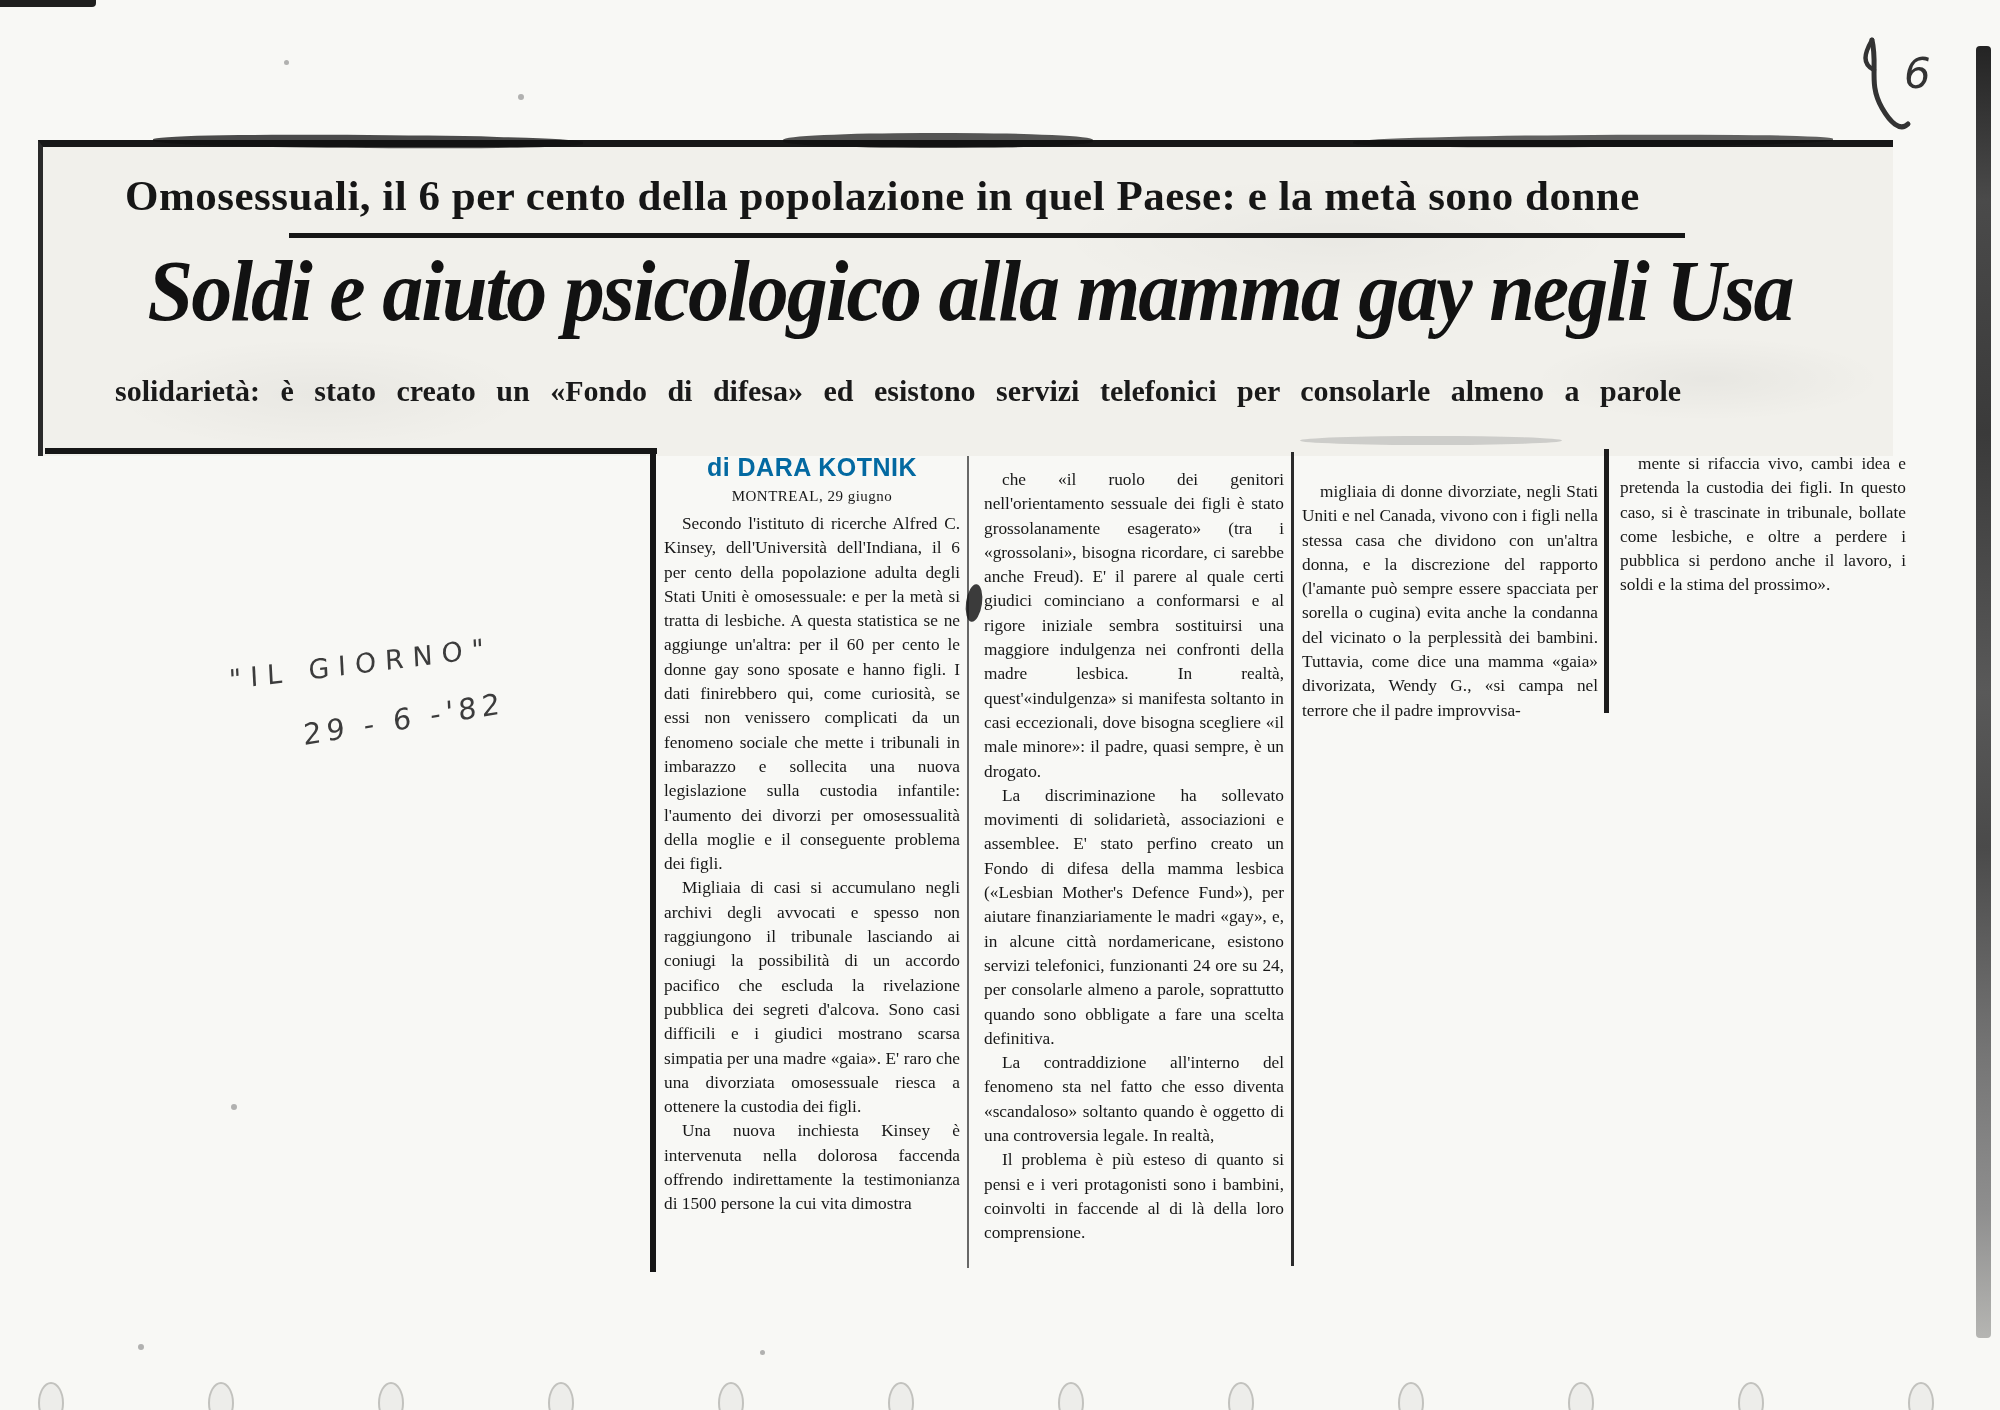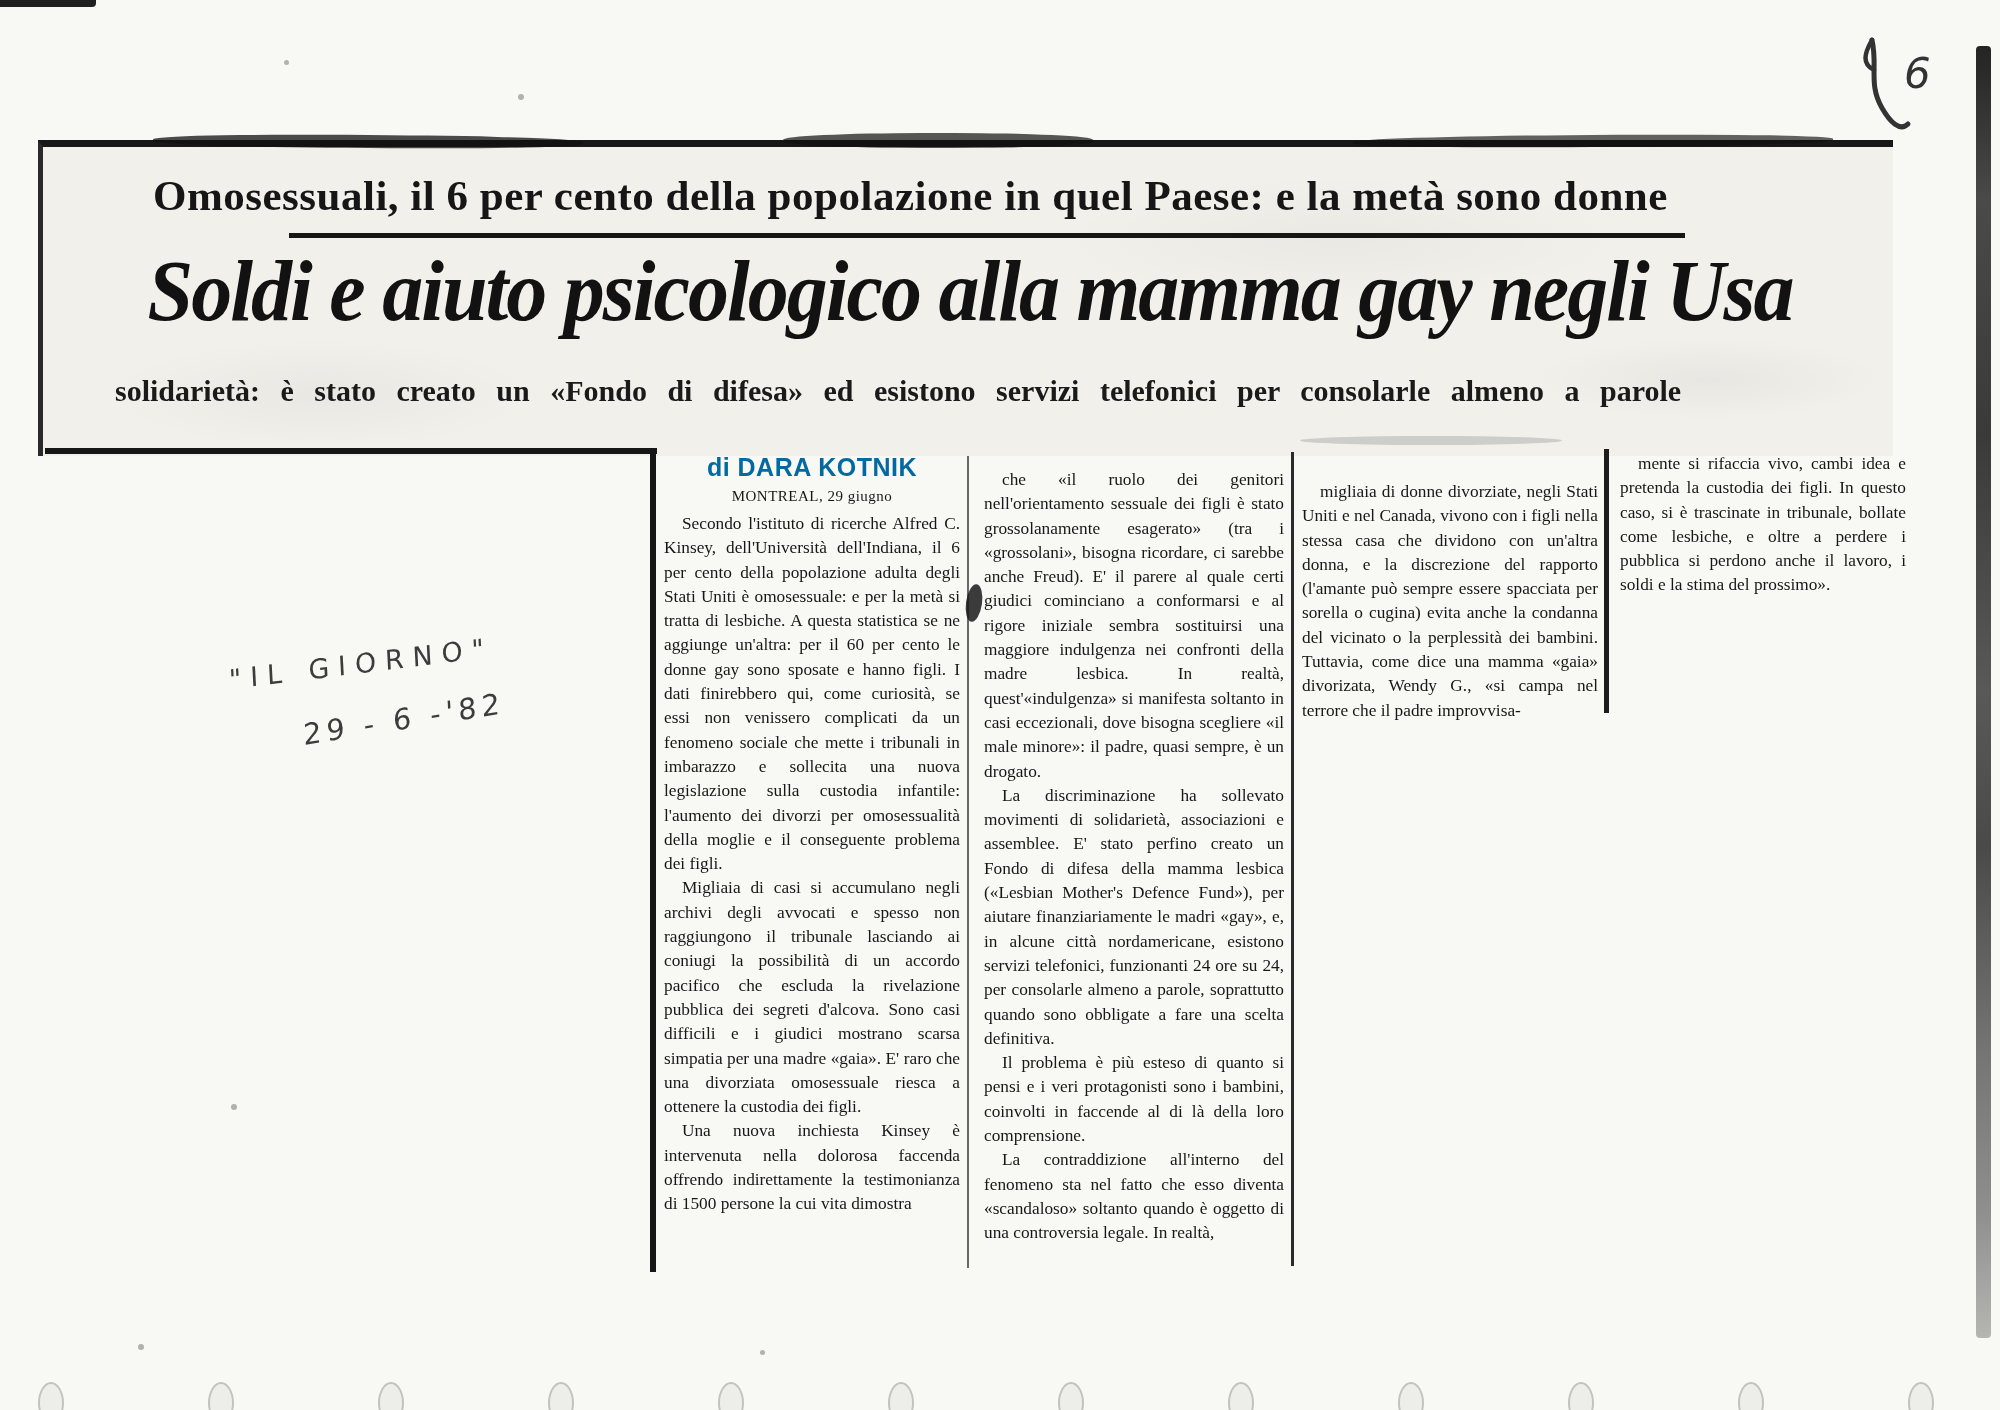--- a/index.html
+++ b/index.html
@@ -28,21 +28,21 @@
       #f1f0eb;
     border-top:7px solid #181818;
     border-left:5px solid #2a2a2a;
   }
   .strip .smudge{position:absolute;background:#101010;border-radius:45%;}
   .smudge1{left:110px;top:-12px;width:430px;height:13px;opacity:.75;transform:rotate(.4deg);}
   .smudge2{left:740px;top:-14px;width:310px;height:15px;opacity:.7;}
   .smudge3{right:60px;top:-12px;width:480px;height:12px;opacity:.65;transform:rotate(-.4deg);}
   .kicker{
     position:absolute;left:82px;top:24px;width:1720px;
-    font-weight:bold;font-size:43px;color:#161616;letter-spacing:0.5px;white-space:nowrap;margin-left:28px;
+    font-weight:bold;font-size:43px;color:#161616;letter-spacing:0.5px;white-space:nowrap;
   }
   .kicker-rule{position:absolute;left:246px;top:86px;width:1396px;height:5px;background:#161616;}
   .headline{
     position:absolute;left:18px;top:98px;width:1818px;
     font-style:italic;font-weight:bold;font-size:82px;letter-spacing:-2px;
     color:#121212;text-align:center;white-space:nowrap;transform:scaleY(1.05);
   }
   .deck{position:absolute;left:72px;top:220px;width:1772px;font-weight:bold;font-size:30px;color:#1a1a1a;}
   .deck-line1{text-align:justify;text-align-last:justify;white-space:nowrap;transform-origin:left;}
   .deck-line2{margin-top:7px;word-spacing:13px;white-space:nowrap;}
@@ -133,22 +133,22 @@
   <p class="byline">di DARA KOTNIK</p>
   <p class="dateline">MONTREAL, 29 giugno</p>
   <p>Secondo l'istituto di ricerche Alfred C. Kinsey, dell'Università dell'Indiana, il 6 per cento della popolazione adulta degli Stati Uniti è omosessuale: e per la metà si tratta di lesbiche. A questa statistica se ne aggiunge un'altra: per il 60 per cento le donne gay sono sposate e hanno figli. I dati finirebbero qui, come curiosità, se essi non venissero complicati da un fenomeno sociale che mette i tribunali in imbarazzo e sollecita una nuova legislazione sulla custodia infantile: l'aumento dei divorzi per omosessualità della moglie e il conseguente problema dei figli.</p>
   <p>Migliaia di casi si accumulano negli archivi degli avvocati e spesso non raggiungono il tribunale lasciando ai coniugi la possibilità di un accordo pacifico che escluda la rivelazione pubblica dei segreti d'alcova. Sono casi difficili e i giudici mostrano scarsa simpatia per una madre «gaia». E' raro che una divorziata omosessuale riesca a ottenere la custodia dei figli.</p>
   <p>Una nuova inchiesta Kinsey è intervenuta nella dolorosa faccenda offrendo indirettamente la testimonianza di 1500 persone la cui vita dimostra</p>
 </div>
 
 <div class="col colB">
   <p>che «il ruolo dei genitori nell'orientamento sessuale dei figli è stato grossolanamente esagerato» (tra i «grossolani», bisogna ricordare, ci sarebbe anche Freud). E' il parere al quale certi giudici cominciano a conformarsi e al rigore iniziale sembra sostituirsi una maggiore indulgenza nei confronti della madre lesbica. In realtà, quest'«indulgenza» si manifesta soltanto in casi eccezionali, dove bisogna scegliere «il male minore»: il padre, quasi sempre, è un drogato.</p>
   <p>La discriminazione ha sollevato movimenti di solidarietà, associazioni e assemblee. E' stato perfino creato un Fondo di difesa della mamma lesbica («Lesbian Mother's Defence Fund»), per aiutare finanziariamente le madri «gay», e, in alcune città nordamericane, esistono servizi telefonici, funzionanti 24 ore su 24, per consolarle almeno a parole, soprattutto quando sono obbligate a fare una scelta definitiva.</p>
+  <p>La contraddizione all'interno del fenomeno sta nel fatto che esso diventa «scandaloso» soltanto quando è oggetto di una controversia legale. In realtà,</p>
   <p>Il problema è più esteso di quanto si pensi e i veri protagonisti sono i bambini, coinvolti in faccende al di là della loro comprensione.</p>
-  <p>La contraddizione all'interno del fenomeno sta nel fatto che esso diventa «scandaloso» soltanto quando è oggetto di una controversia legale. In realtà,</p>
 </div>
 
 <div class="col colC">
   <p>migliaia di donne divorziate, negli Stati Uniti e nel Canada, vivono con i figli nella stessa casa che dividono con un'altra donna, e la discrezione del rapporto (l'amante può sempre essere spacciata per sorella o cugina) evita anche la condanna del vicinato o la perplessità dei bambini. Tuttavia, come dice una mamma «gaia» divorizata, Wendy G., «si campa nel terrore che il padre improvvisa-</p>
 </div>
 
 <div class="col colD">
   <p>mente si rifaccia vivo, cambi idea e pretenda la custodia dei figli. In questo caso, si è trascinate in tribunale, bollate come lesbiche, e oltre a perdere i pubblica si perdono anche il lavoro, i soldi e la stima del prossimo».</p>
 </div>
 

